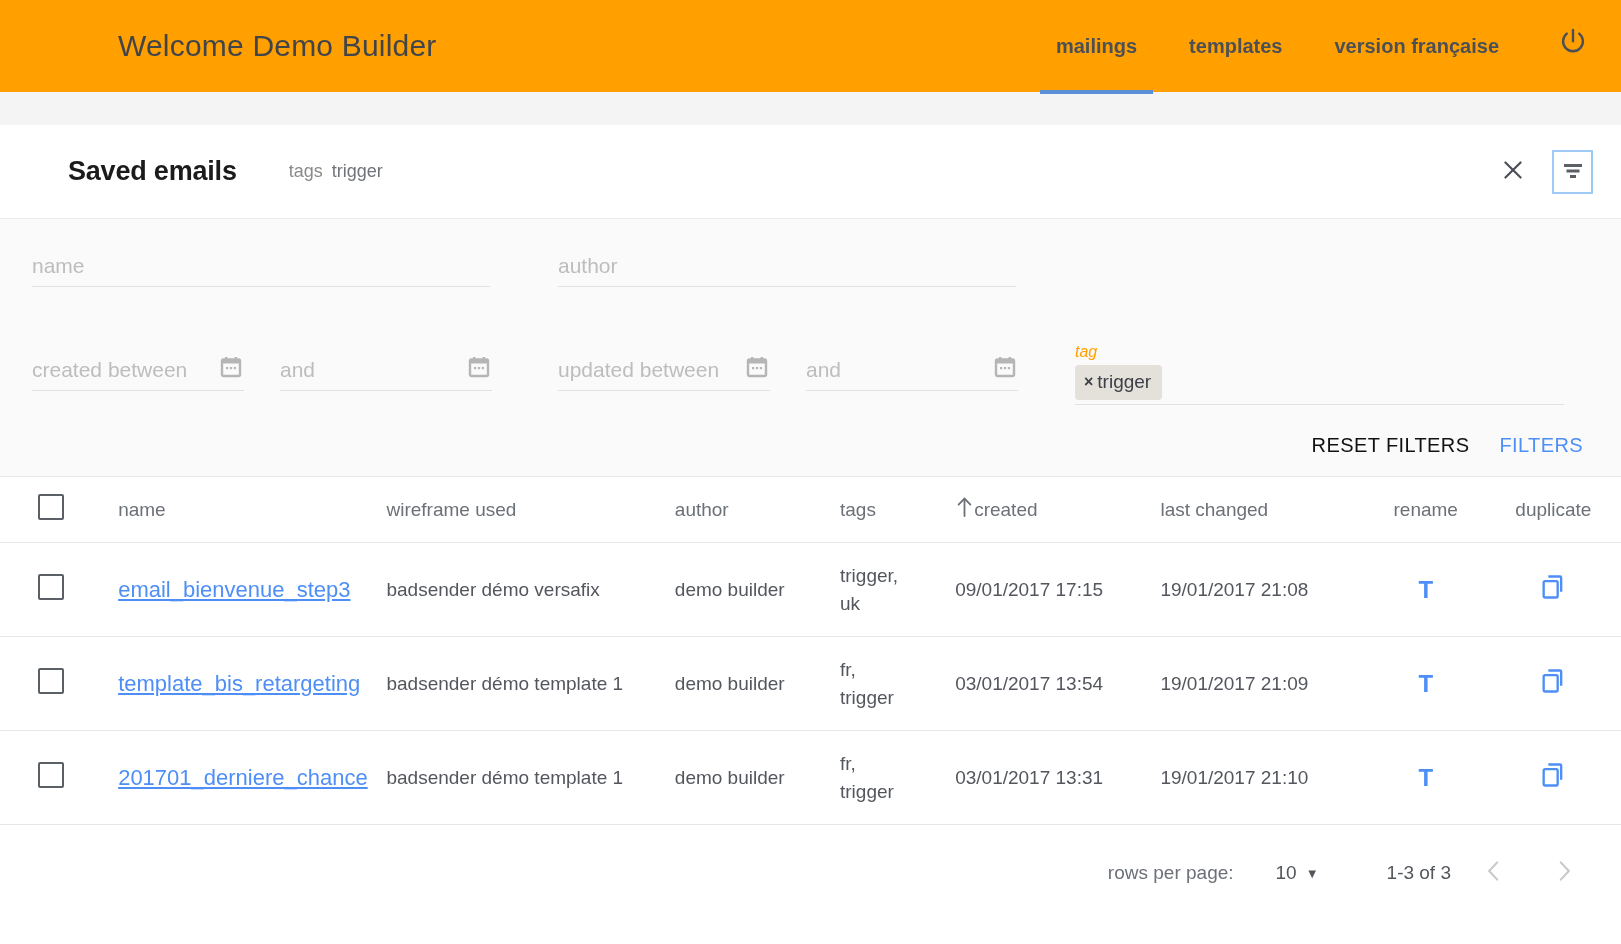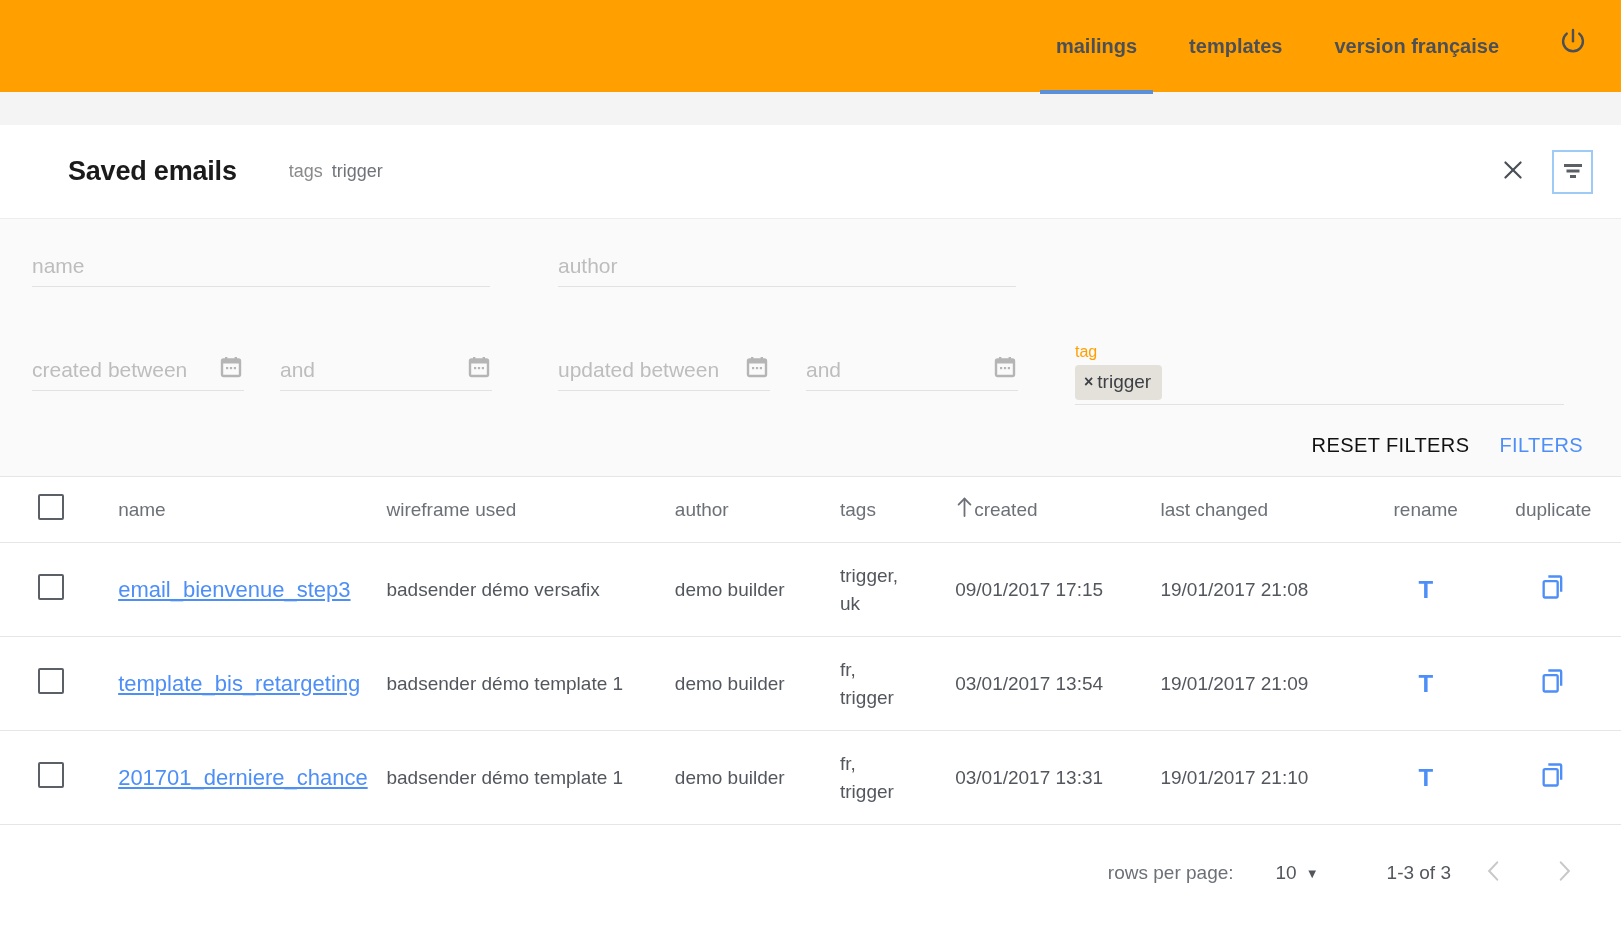--- a/index.html
+++ b/index.html
@@ -135,20 +135,21 @@
     right: 2px; bottom: 8px;
     pointer-events: none;
   }
   .field.datefield input { padding-right: 34px; }
 
   .tagfield { position: relative; }
   .tag-label {
     font-size: 16px;
     color: #ffa000;
     margin-bottom: 4px;
+    font-style: italic;
   }
   .tag-box {
     border-bottom: 1px solid #e2e2e2;
     min-height: 40px;
     display: flex;
     align-items: center;
     padding-bottom: 4px;
   }
   .chip {
     background: #e4e1db;
@@ -266,20 +267,21 @@
     cursor: pointer;
   }
   .pager-btn:first-of-type { margin-left: 44px; }
 </style>
 </head>
 <body>
 
 <div class="app">
 
   <div class="topbar">
+    <div class="brand">Welcome Demo Builder</div>
     <nav class="topnav">
       <div class="nav-item active">
         <span>mailings</span>
       </div>
       <div class="nav-item">
         <span>templates</span>
       </div>
       <div class="nav-item">
         <span>version française</span>
       </div>

